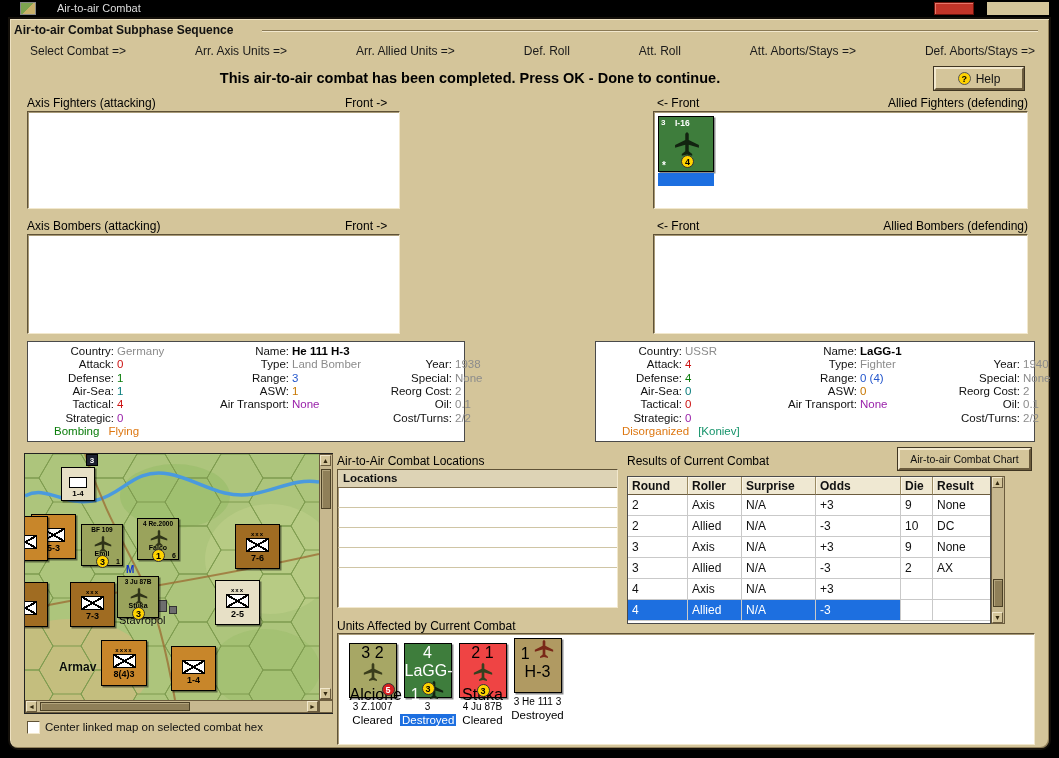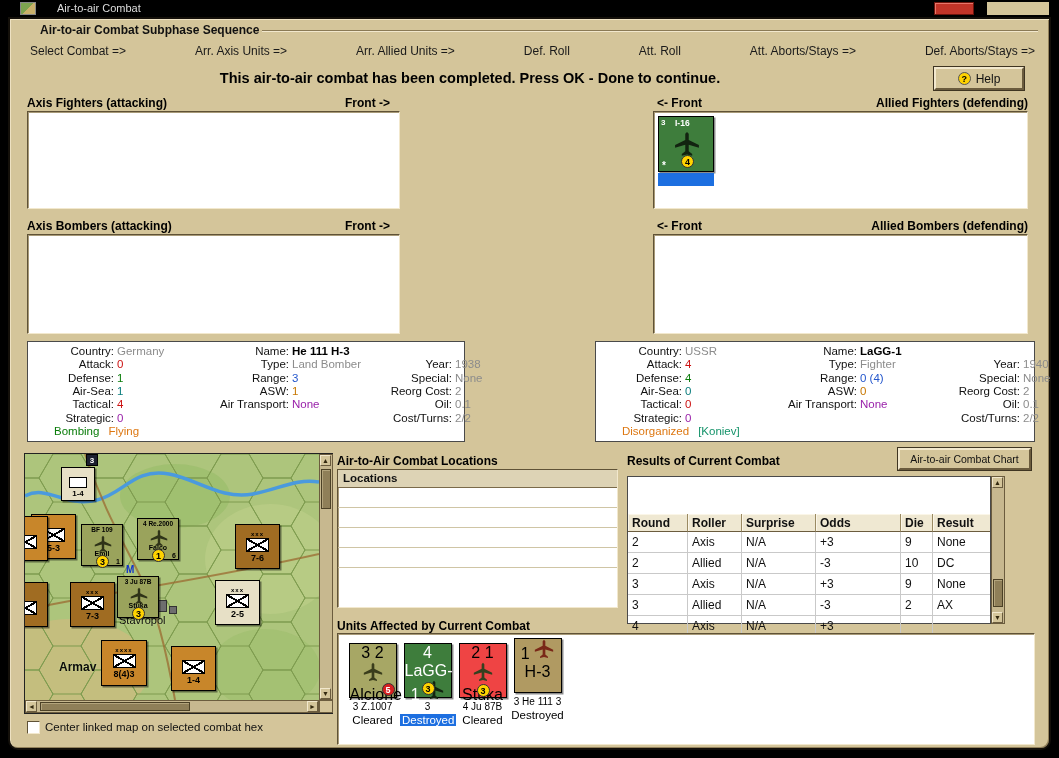--- a/index.html
+++ b/index.html
@@ -35,21 +35,21 @@
   .banner-msg { font-weight:bold; font-size:14.5px; text-align:center; color:#000; white-space:nowrap; }
 
   .btn3d { background:#d4c59a; border-top:2px solid #f2e8cd; border-left:2px solid #f2e8cd;
     border-right:2px solid #6b5c3e; border-bottom:2px solid #6b5c3e;
     box-shadow:0 0 0 1px #3f3522; display:flex; align-items:center; justify-content:center;
     font-size:12px; color:#111; cursor:default; }
   .help-ic { width:13px; height:13px; border-radius:50%; background:#ffd300; border:1px solid #555;
     margin-right:5px; font-size:9px; font-weight:bold; color:#000; text-align:center; line-height:12px; }
   .help-ic::before { content:"?"; }
 
-  .seclabel { font-weight:bold; font-size:12px; color:#000; white-space:nowrap; }
+  .seclabel { font-weight:normal; font-size:12px; color:#000; white-space:nowrap; }
 
   .sunken { background:#fff; border-top:1px solid #5f5236; border-left:1px solid #5f5236;
     border-right:1px solid #f2e8cd; border-bottom:1px solid #f2e8cd;
     box-shadow:inset 1px 1px 0 #a89a78; }
 
   
   .cntr { position:absolute; border:1px solid #000; box-shadow:1.5px 1.5px 0 rgba(0,0,0,.45); }
   .cntr .tl { position:absolute; top:1px; left:2px;  font-size:8px; font-weight:bold; }
   .cntr .nm-top { position:absolute; top:1px; left:13px; font-size:7.5px; font-weight:bold; }
   .cntr .ast { position:absolute; bottom:0; left:3px; font-size:10px; font-weight:bold; }
@@ -134,21 +134,21 @@
 
   
   .lochdr { height:18px; background:#ddd3b5; border-bottom:1px solid #7a6a4a;
     font-size:11.5px; font-weight:bold; padding:2px 0 0 5px; color:#111; }
   .locrow { height:20px; font-size:12px; padding:3px 0 0 5px; }
   .locrow.sel { background:#1d6fe0; color:#fff; }
   .locrow.empty { border-bottom:1px solid #cfc5a5; }
 
   
   .rtable { background:#fff; border:1px solid #4a4a4a; }
-  .thead { display:flex; height:18px;margin-top:37px; }
+  .thead { display:flex; height:18px; }
   .th { padding:2px 0 0 4px; font-size:12px; font-weight:bold; background:#efe8d2;
     border-right:1px solid #9a8a62; border-bottom:1px solid #6b5c3e;
     box-shadow:inset 1px 1px 0 #fbf6e8; }
   .trow { display:flex; height:21px; }
   .tc { padding:3px 0 0 4px; font-size:12px; border-right:1px solid #c9c9c9; border-bottom:1px solid #c9c9c9; }
   .w0{width:60px} .w1{width:54px} .w2{width:74px} .w3{width:85px} .w4{width:32px} .w5{width:57px;border-right:none}
   .trow.selrow .tc { background:#1d6fe0; color:#fff; }
   .trow.selrow .tc.pl { background:#fff; color:#000; }
 
   
@@ -172,21 +172,21 @@
 
 <div class="titlebar">
   <div class="title-icon"></div>
   <div class="title-text">Air-to-air Combat</div>
   <div class="title-red"></div>
   <div class="title-corner"></div>
 </div>
 
 <div class="frame"></div>
 
-<div class="abs grouplabel" style="left:40px;top:23px">Air-to-air Combat Subphase Sequence</div>
+<div class="abs grouplabel" style="left:14px;top:23px">Air-to-air Combat Subphase Sequence</div>
 <div class="abs groove" style="left:262px;top:30px;width:776px"></div>
 
 <div class="abs steps" style="left:30px;top:44px;width:1005px">
   <span>Select Combat =&gt;</span>
   <span>Arr. Axis Units =&gt;</span>
   <span>Arr. Allied Units =&gt;</span>
   <span>Def. Roll</span>
   <span>Att. Roll</span>
   <span>Att. Aborts/Stays =&gt;</span>
   <span>Def. Aborts/Stays =&gt;</span>

